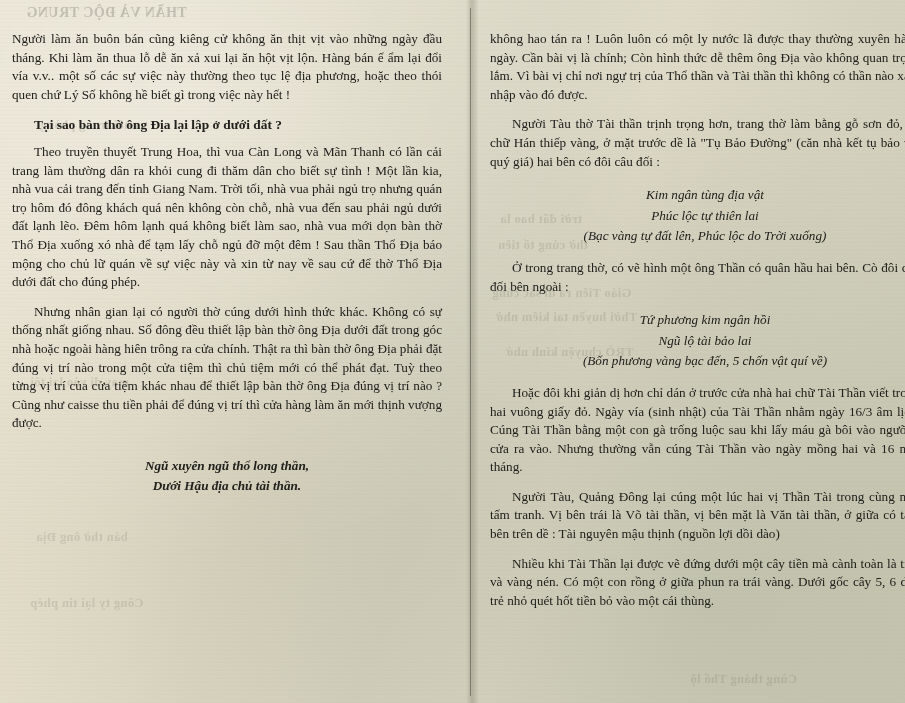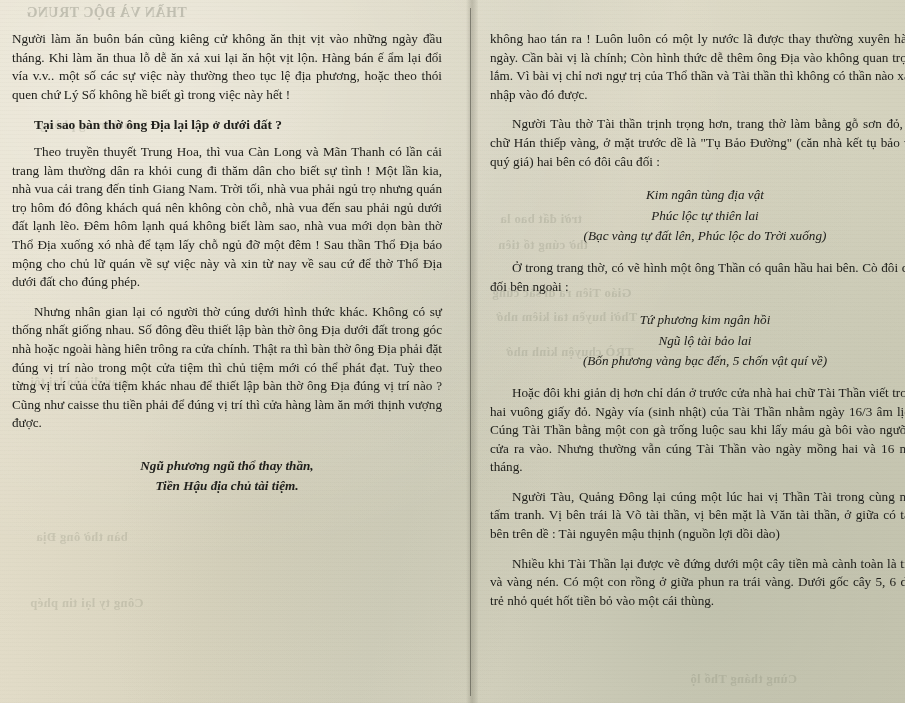--- a/index.html
+++ b/index.html
@@ -144,22 +144,22 @@
     <p class="noind">Người làm ăn buôn bán cũng kiêng cử không ăn thịt vịt vào những ngày đầu tháng. Khi làm ăn thua lỗ dễ ăn xả xui lại ăn hột vịt lộn. Hàng bán ế ẩm lại đổi vía v.v.. một số các sự việc này thường theo tục lệ địa phương, hoặc theo thói quen chứ Lý Số không hề biết gì trong việc này hết !</p>
 
     <div class="head">Tại sao bàn thờ ông Địa lại lập ở dưới đất ?</div>
 
     <p>Theo truyền thuyết Trung Hoa, thì vua Càn Long và Mãn Thanh có lần cải trang làm thường dân ra khỏi cung đi thăm dân cho biết sự tình ! Một lần kia, nhà vua cải trang đến tỉnh Giang Nam. Trời tối, nhà vua phải ngủ trọ nhưng quán trọ hôm đó đông khách quá nên không còn chỗ, nhà vua đến sau phải ngủ dưới đất lạnh lẽo. Đêm hôm lạnh quá không biết làm sao, nhà vua mới dọn bàn thờ Thổ Địa xuống xó nhà để tạm lấy chỗ ngủ đỡ một đêm ! Sau thần Thổ Địa báo mộng cho chủ lữ quán về sự việc này và xin từ nay về sau cứ để thờ Thổ Địa dưới đất cho đúng phép.</p>
     <div class="gap"></div>
     <p>Nhưng nhân gian lại có người thờ cúng dưới hình thức khác. Không có sự thống nhất giống nhau. Số đông đều thiết lập bàn thờ ông Địa dưới đất trong góc nhà hoặc ngoài hàng hiên trông ra cửa chính. Thật ra thì bàn thờ ông Địa phải đặt đúng vị trí nào trong một cửa tiệm thì chủ tiệm mới có thể phát đạt. Tuỳ theo từng vị trí của cửa tiệm khác nhau để thiết lập bàn thờ ông Địa đúng vị trí nào ? Cũng như caisse thu tiền phải để đúng vị trí thì cửa hàng làm ăn mới thịnh vượng được.</p>
     <div class="gap"></div>
 
     <div class="spacer"></div>
-    <div class="center bold ital">Ngũ phương ngũ thổ thay thần,</div>
-    <div class="center bold ital">Tiền Hậu địa chủ tài tiệm.</div>
+    <div class="center bold ital">Ngũ xuyên ngũ thổ long thần,</div>
+    <div class="center bold ital">Dưới Hậu địa chủ tài thần.</div>
     <div class="spacer"></div>
 
   </div>
 
   <div class="col right">
     <p class="noind">không hao tán ra ! Luôn luôn có một ly nước lã được thay thường xuyên hàng ngày. Cần bài vị là chính; Còn hình thức dễ thêm ông Địa vào không quan trọng lắm. Vì bài vị chỉ nơi ngự trị của Thổ thần và Tài thần thì không có thần nào xâm nhập vào đó được.</p>
     <div class="gap"></div>
     <p>Người Tàu thờ Tài thần trịnh trọng hơn, trang thờ làm bằng gỗ sơn đỏ, dề chữ Hán thiếp vàng, ở mặt trước dề là "Tụ Bảo Đường" (căn nhà kết tụ bảo vật quý giá) hai bên có đôi câu đối :</p>
 
     <div class="spacer"></div>

